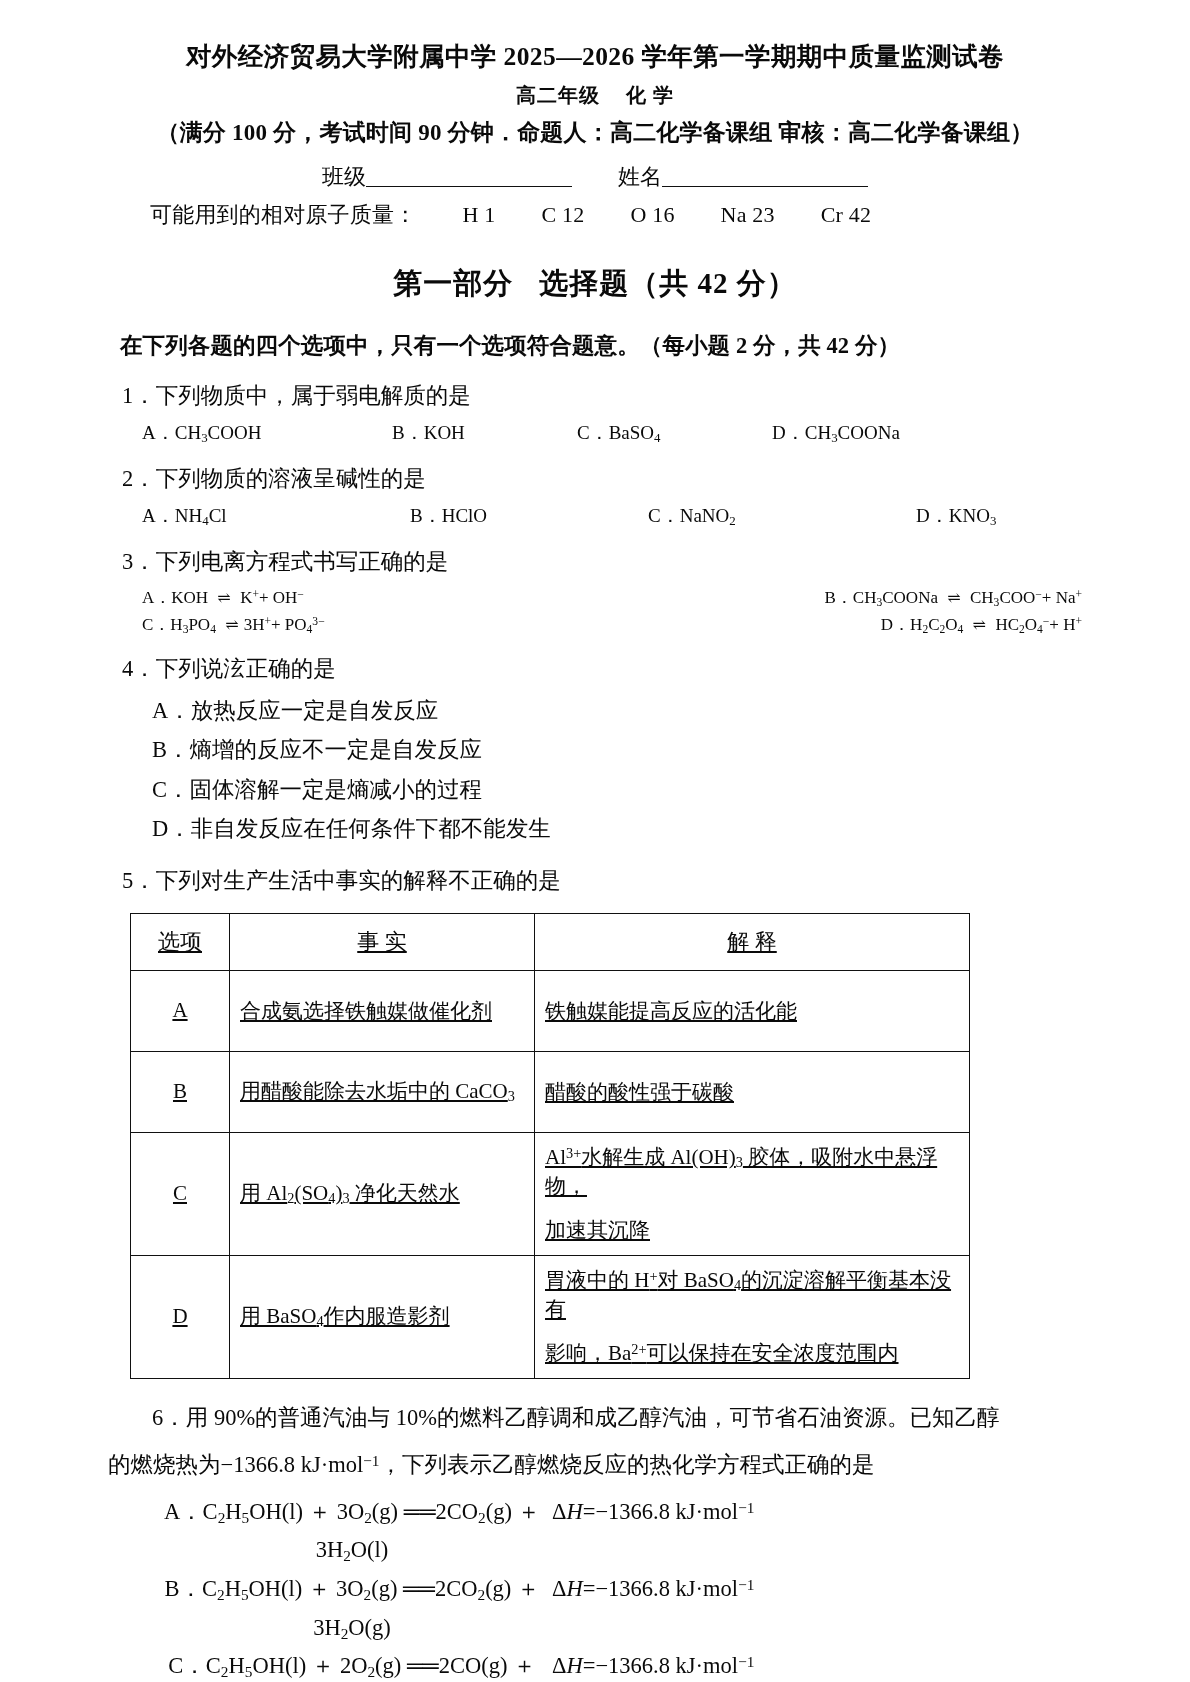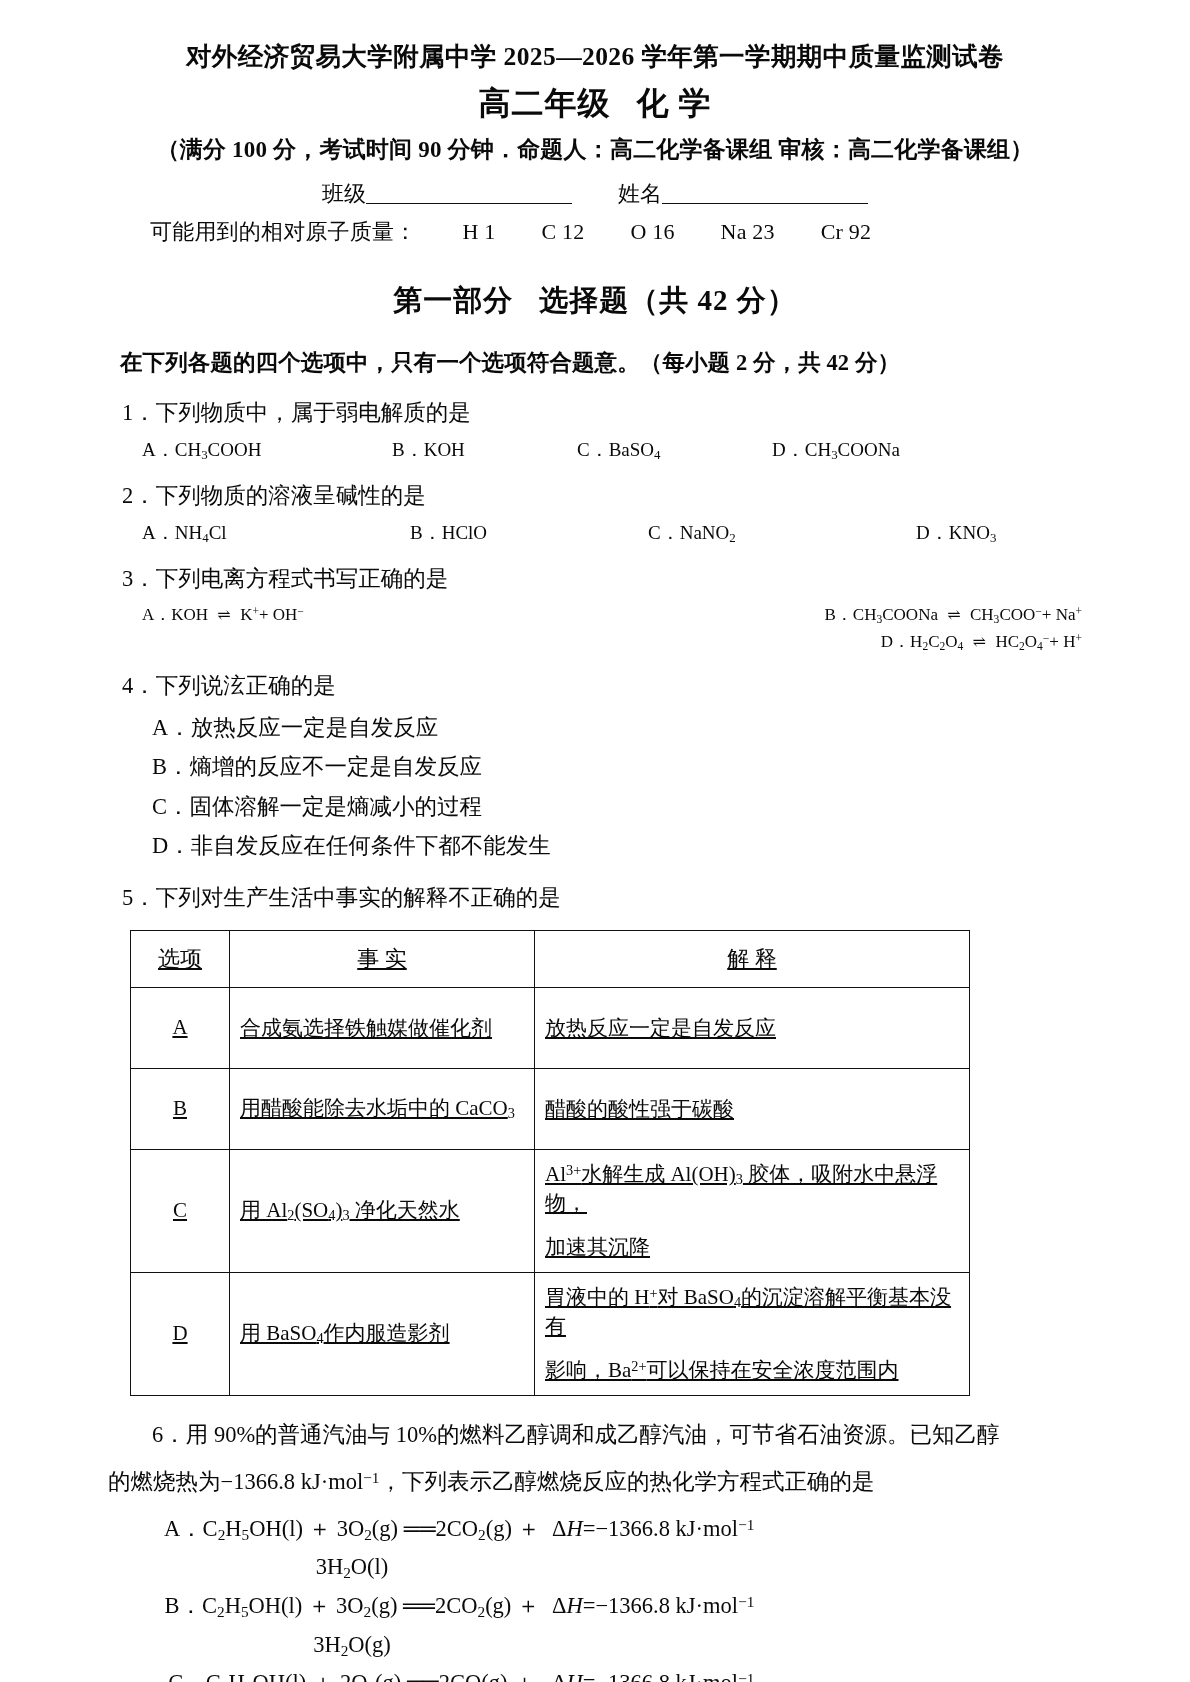--- a/index.html
+++ b/index.html
@@ -31,21 +31,21 @@
     text-align: center;
     font-weight: bold;
     font-size: 25.5px;
     letter-spacing: 0.4px;
     line-height: 1.5;
     margin: 0 0 4px 0;
   }
   .doc-subtitle {
     text-align: center;
     font-weight: bold;
-    font-size: 32px;
+    font-size: 20px;
     letter-spacing: 1px;
     margin: 6px 0 8px 0;
   }
   .doc-subtitle .gap { display:inline-block; width: 26px; }
   .doc-meta {
     text-align: center;
     font-weight: bold;
     font-size: 23px;
     margin: 8px 0 14px 0;
     letter-spacing: 0.2px;
@@ -165,21 +165,21 @@
       <span>高二年级</span><span class="gap"></span><span>化 学</span>
     </div>
 
     <div class="doc-meta">（满分 100 分，考试时间 90 分钟．命题人：高二化学备课组 审核：高二化学备课组）</div>
 
     <div class="namerow">
       <span>班级</span><span class="blank"></span><span class="sp"></span><span>姓名</span><span class="blank"></span>
     </div>
 
     <div class="atomic">
-      <span>可能用到的相对原子质量：</span><span class="itm">H 1</span><span class="itm">C 12</span><span class="itm">O 16</span><span class="itm">Na 23</span><span class="itm">Cr 92</span>
+      <span>可能用到的相对原子质量：</span><span class="itm">H 1</span><span class="itm">C 12</span><span class="itm">O 16</span><span class="itm">Na 23</span><span class="itm">Cr 42</span>
     </div>
 
     <div class="part-title">
       <span>第一部分</span><span class="gap"></span><span>选择题（共 42 分）</span>
     </div>
 
     <div class="instr">在下列各题的四个选项中，只有一个选项符合题意。（每小题 2 分，共 42 分）</div>
 
     <div class="q">
       <div class="q-stem">
@@ -208,20 +208,21 @@
     <div class="q">
       <div class="q-stem">
         <span>3．</span><span>下列电离方程式书写正确的是</span>
       </div>
     </div>
     <div class="opt-2col">
       <span class="c1">A．KOH <span class="eqarrow">⇌</span> K<sup>+</sup>+ OH<sup>−</sup></span>
       <span class="c2">B．CH<sub>3</sub>COONa <span class="eqarrow">⇌</span> CH<sub>3</sub>COO<sup>−</sup>+ Na<sup>+</sup></span>
     </div>
     <div class="opt-2col" style="margin-bottom:12px">
+      <span class="c1">C．H<sub>3</sub>PO<sub>4</sub> <span class="eqarrow">⇌</span>3H<sup>+</sup>+ PO<sub>4</sub><sup>3−</sup></span>
       <span class="c2">D．H<sub>2</sub>C<sub>2</sub>O<sub>4</sub> <span class="eqarrow">⇌</span> HC<sub>2</sub>O<sub>4</sub><sup>−</sup>+ H<sup>+</sup></span>
     </div>
 
     <div class="q">
       <div class="q-stem">
         <span>4．</span><span>下列说泫正确的是</span>
       </div>
     </div>
     <div class="opt-block">A．放热反应一定是自发反应</div>
     <div class="opt-block">B．熵增的反应不一定是自发反应</div>
@@ -239,21 +240,21 @@
         <tr>
           <td class="c-opt">选项</td>
           <td class="c-fact">事 实</td>
           <td>解 释</td>
         </tr>
       </thead>
       <tbody>
         <tr class="mid">
           <td class="c-opt">A</td>
           <td class="c-fact">合成氨选择铁触媒做催化剂</td>
-          <td>放热反应一定是自发反应</td>
+          <td>铁触媒能提高反应的活化能</td>
         </tr>
         <tr class="mid">
           <td class="c-opt">B</td>
           <td class="c-fact">用醋酸能除去水垢中的 CaCO<sub>3</sub></td>
           <td>醋酸的酸性强于碳酸</td>
         </tr>
         <tr class="tall">
           <td class="c-opt">C</td>
           <td class="c-fact">用 Al<sub>2</sub>(SO<sub>4</sub>)<sub>3</sub> 净化天然水</td>
           <td>

